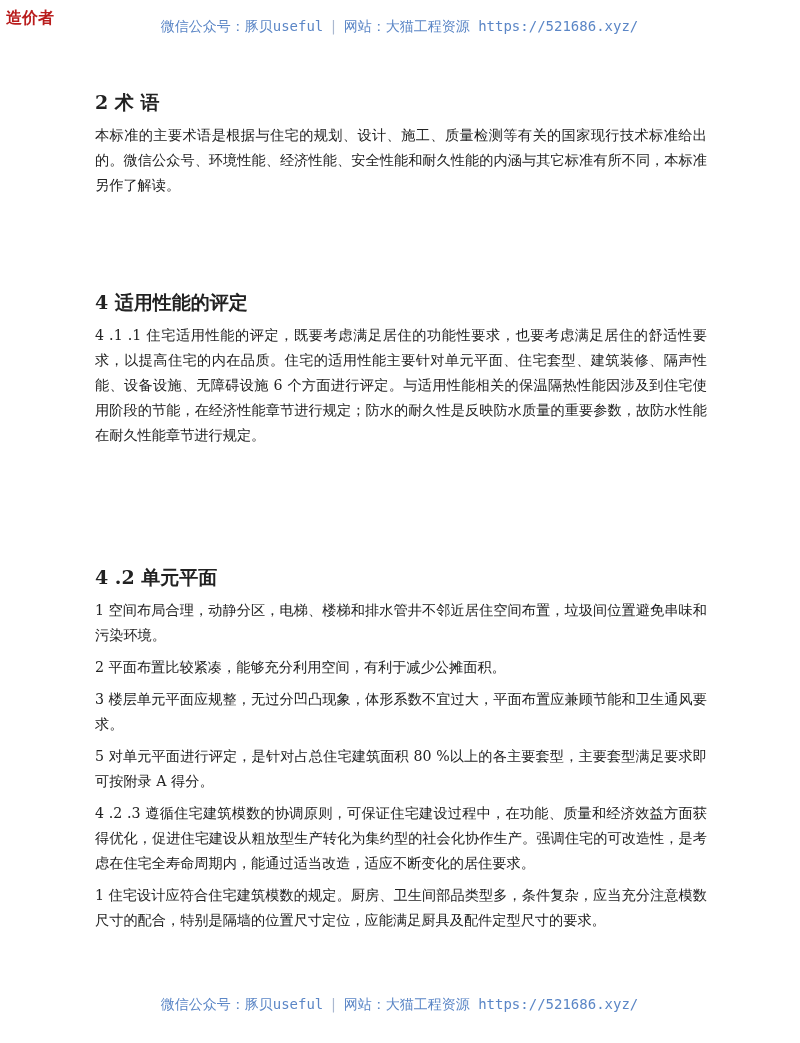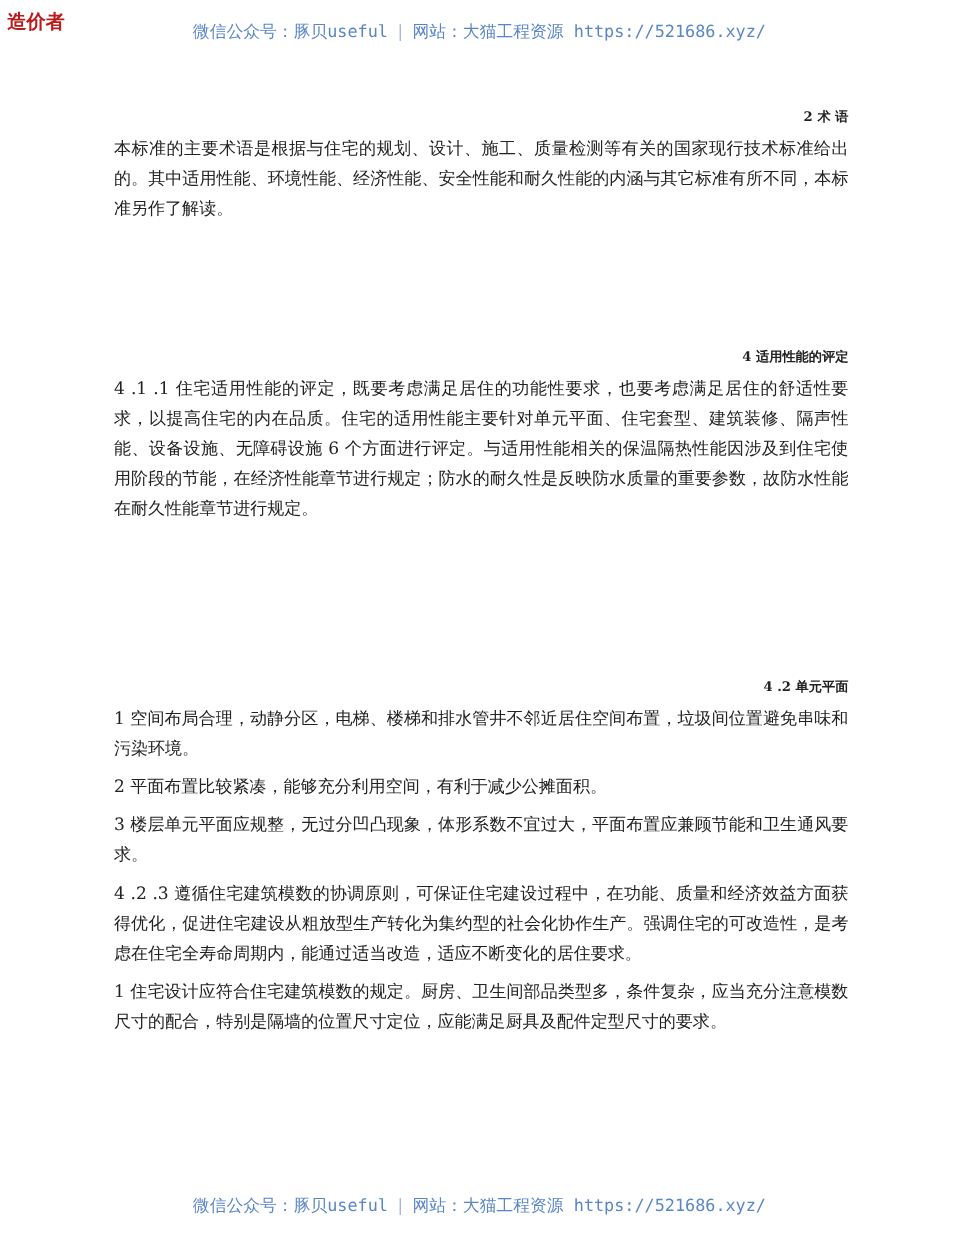--- a/index.html
+++ b/index.html
@@ -15,46 +15,47 @@
   }
   .banner {
     position: absolute; left: 0; width: 799px; text-align: center;
     font-size: 14px; color: #5b86c6;
     font-family: "DejaVu Sans Mono", "Liberation Mono", monospace;
   }
   .banner.top { top: 18px; }
   .banner.bottom { top: 996px; }
   .banner .sep { color: #aab8d0; margin: 0 6px; }
   .page { position: absolute; left: 95px; width: 612px; }
-  .h { text-align: right; font-weight: bold; font-size: 11px; margin: 0; }
+  .h { text-align: left; font-weight: bold; font-size: 19px; margin: 0; }
   p.t { margin: 0; font-size: 14.2px; line-height: 25px; text-align: justify; }
 </style>
 </head>
 <body>
 
 <div class="watermark-logo">造价者</div>
 
 <div class="banner top">
   <span>微信公众号：豚贝useful</span><span class="sep">|</span><span>网站：大猫工程资源 https://521686.xyz/</span>
 </div>
 
 <div class="page" style="top:90px;">
   <h2 class="h">2 术 语</h2>
-  <p class="t" style="margin-top:7px;">本标准的主要术语是根据与住宅的规划、设计、施工、质量检测等有关的国家现行技术标准给出的。其中适用性能、环境性能、经济性能、安全性能和耐久性能的内涵与其它标准有所不同，本标准另作了解读。</p>
+  <p class="t" style="margin-top:7px;">本标准的主要术语是根据与住宅的规划、设计、施工、质量检测等有关的国家现行技术标准给出的。微信公众号、环境性能、经济性能、安全性能和耐久性能的内涵与其它标准有所不同，本标准另作了解读。</p>
 </div>
 
 <div class="page" style="top:290px;">
   <h2 class="h">4 适用性能的评定</h2>
   <p class="t" style="margin-top:7px;">4 .1 .1 住宅适用性能的评定，既要考虑满足居住的功能性要求，也要考虑满足居住的舒适性要求，以提高住宅的内在品质。住宅的适用性能主要针对单元平面、住宅套型、建筑装修、隔声性能、设备设施、无障碍设施 6 个方面进行评定。与适用性能相关的保温隔热性能因涉及到住宅使用阶段的节能，在经济性能章节进行规定；防水的耐久性是反映防水质量的重要参数，故防水性能在耐久性能章节进行规定。</p>
 </div>
 
 <div class="page" style="top:565px;">
   <h3 class="h">4 .2 单元平面</h3>
   <p class="t" style="margin-top:7px;">1 空间布局合理，动静分区，电梯、楼梯和排水管井不邻近居住空间布置，垃圾间位置避免串味和污染环境。</p>
   <p class="t" style="margin-top:7px;">2 平面布置比较紧凑，能够充分利用空间，有利于减少公摊面积。</p>
   <p class="t" style="margin-top:7px;">3 楼层单元平面应规整，无过分凹凸现象，体形系数不宜过大，平面布置应兼顾节能和卫生通风要求。</p>
+  <p class="t" style="margin-top:7px;">5 对单元平面进行评定，是针对占总住宅建筑面积 80 %以上的各主要套型，主要套型满足要求即可按附录 A 得分。</p>
   <p class="t" style="margin-top:7px;">4 .2 .3 遵循住宅建筑模数的协调原则，可保证住宅建设过程中，在功能、质量和经济效益方面获得优化，促进住宅建设从粗放型生产转化为集约型的社会化协作生产。强调住宅的可改造性，是考虑在住宅全寿命周期内，能通过适当改造，适应不断变化的居住要求。</p>
   <p class="t" style="margin-top:7px;">1 住宅设计应符合住宅建筑模数的规定。厨房、卫生间部品类型多，条件复杂，应当充分注意模数尺寸的配合，特别是隔墙的位置尺寸定位，应能满足厨具及配件定型尺寸的要求。</p>
 </div>
 
 <div class="banner bottom">
   <span>微信公众号：豚贝useful</span><span class="sep">|</span><span>网站：大猫工程资源 https://521686.xyz/</span>
 </div>
 
 </body></html>

